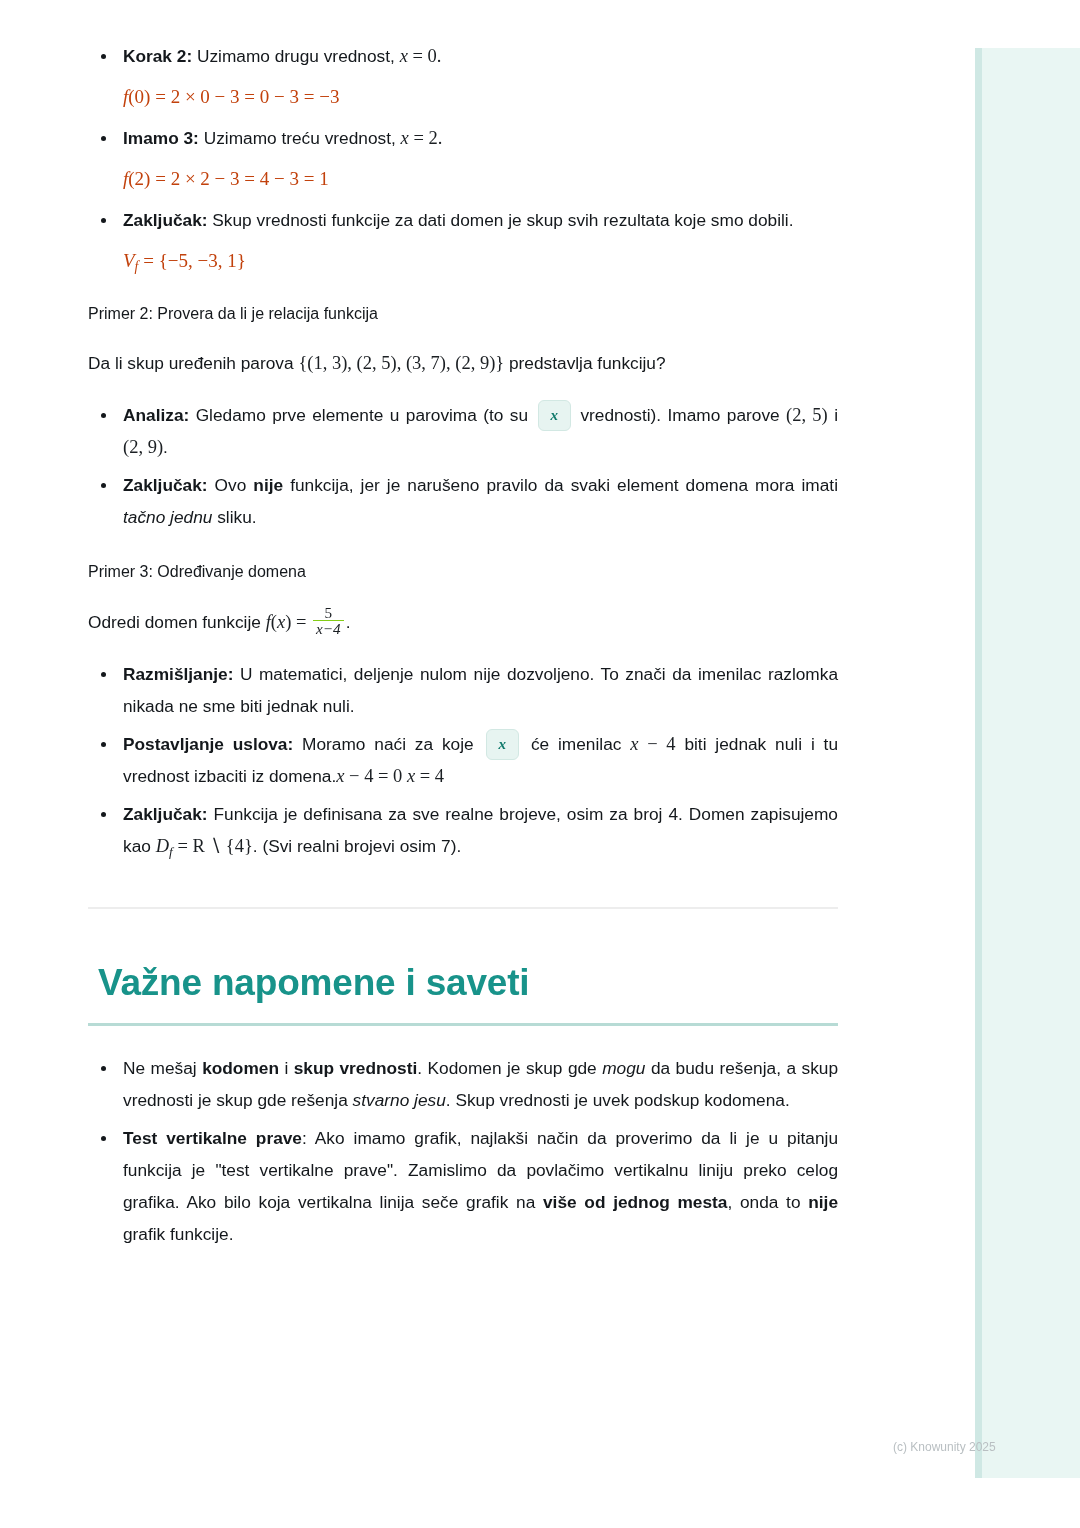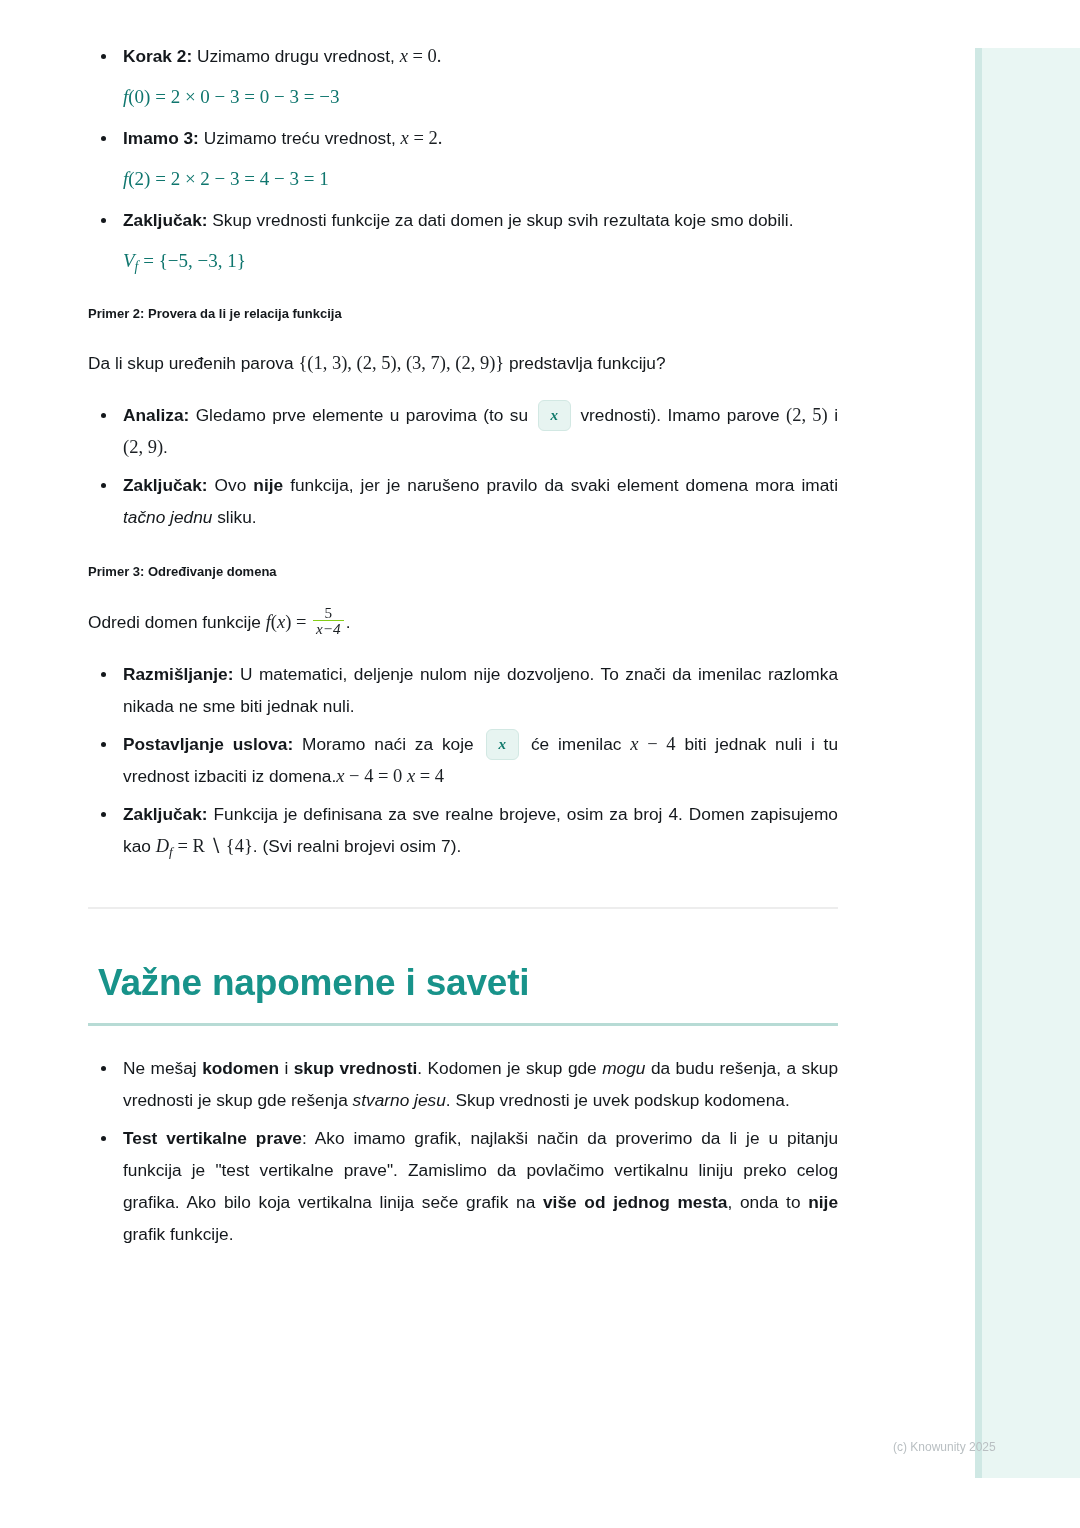--- a/index.html
+++ b/index.html
@@ -79,21 +79,21 @@
     font-size: 18.5px;
     line-height: 30px;
     color: #1b1f23;
   }
   .mi { font-style: italic; }
 
   .eq-line {
     margin: 14px 0 14px 35px;
     font-family: "Liberation Serif", serif;
     font-size: 19px;
-    color: #0f766e;
+    color: #c2410c;
   }
 
   .sub {
     font-size: 0.72em;
     vertical-align: -0.28em;
     font-style: italic;
   }
 
   .frac {
     display: inline-block;
@@ -104,22 +104,22 @@
     margin: 0 2px;
   }
   .frac .num { display: block; padding: 0 3px; }
   .frac .den {
     display: block;
     border-top: 1px solid #84cc16;
     padding: 0 3px;
   }
 
   h3.example-title {
-    font-size: 13px;
-    font-weight: bold;
+    font-size: 16px;
+    font-weight: normal;
     color: #14181c;
     margin: 26px 0 20px 0;
     line-height: 26px;
   }
 
   p.para {
     font-size: 17.3px;
     line-height: 32px;
     margin: 0 0 20px 0;
     color: #14181c;

